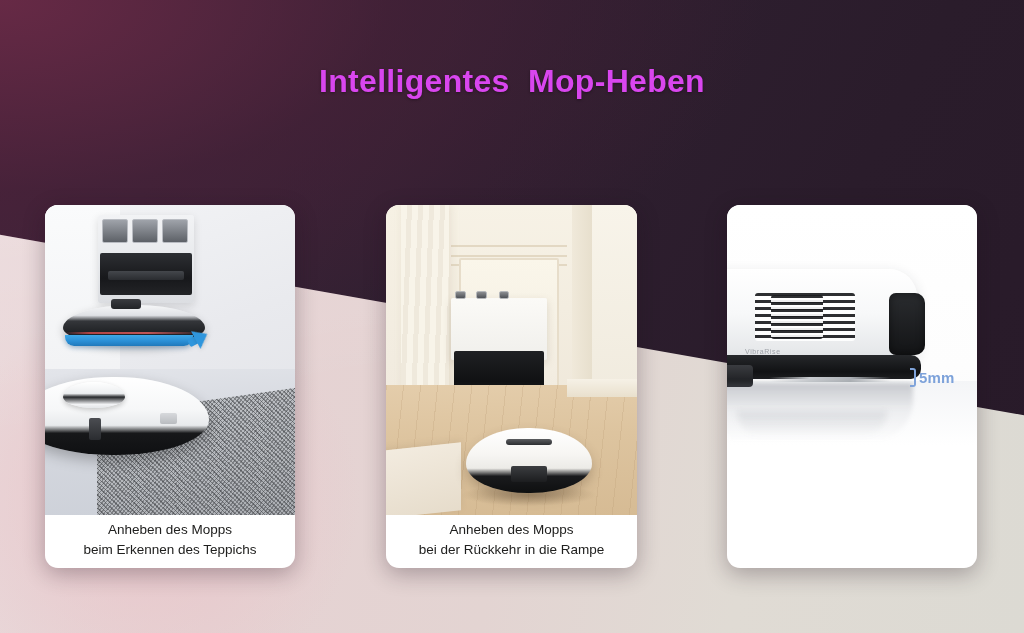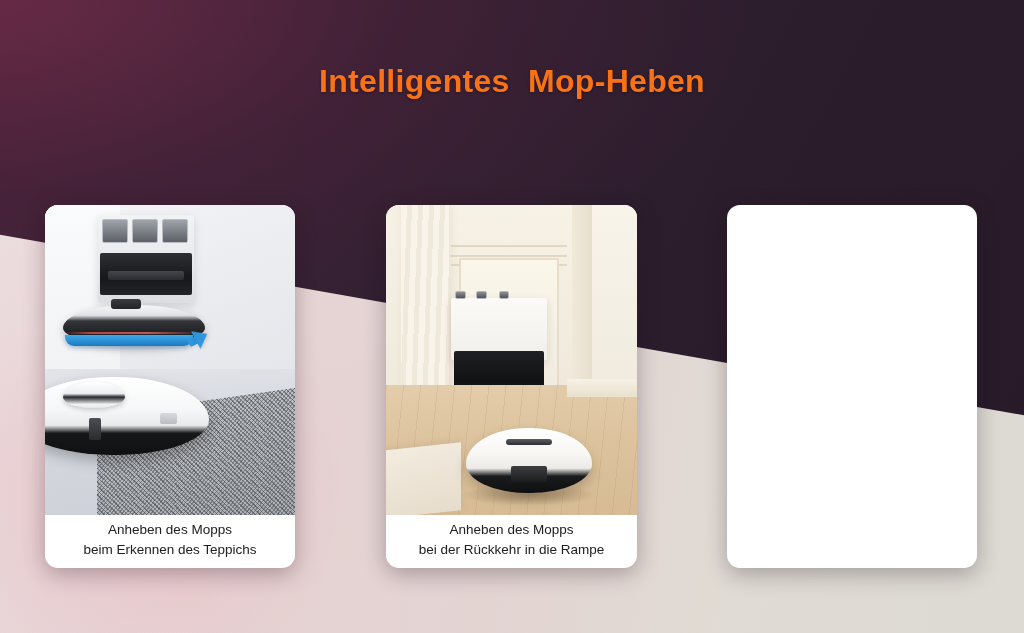--- a/index.html
+++ b/index.html
@@ -30,21 +30,21 @@
   }
   .bg-pink-glow {
     position:absolute; left:-60px; top:300px; width:420px; height:400px;
     background:radial-gradient(closest-side, rgba(233,195,200,.85), rgba(233,195,200,0) 100%);
   }
 
   
   #title {
     position:absolute; top:63px; left:0; width:100%;
     text-align:center;
-    color:#f97316;
+    color:#d946ef;
     font-size:32px;
     font-weight:bold;
     letter-spacing:.3px;
     text-shadow:0 1px 3px rgba(0,0,0,.35);
     white-space:pre;
   }
 
   
   .card {
     position:absolute;
@@ -259,13 +259,30 @@
     <div class="p2-baseboard"></div>
     <div class="p2-ramp"></div>
     <div class="p2-shadow"></div>
     <div class="p2-robot"></div>
   </div>
   <div class="card-caption">Anheben des Mopps
 bei der Rückkehr in die Rampe</div>
 </div>
 
 <div class="card" id="card-3">
+  <div class="card-photo p3">
+    <div class="p3-surface"></div>
+    <div class="p3-body"></div>
+    <div class="p3-vents"></div>
+    <div class="p3-vents2"></div>
+    <div class="p3-sensor"></div>
+    <div class="p3-brand">VibraRise</div>
+    <div class="p3-dark"></div>
+    <div class="p3-wheel"></div>
+    <div class="p3-mopedge"></div>
+    <div class="p3-reflect"></div>
+    <div class="p3-reflect2"></div>
+    <div class="p3-callout">
+      <div class="p3-bracket"></div>
+      <div class="p3-mm">5mm</div>
+    </div>
+  </div>
 </div>
 
 </body></html>

